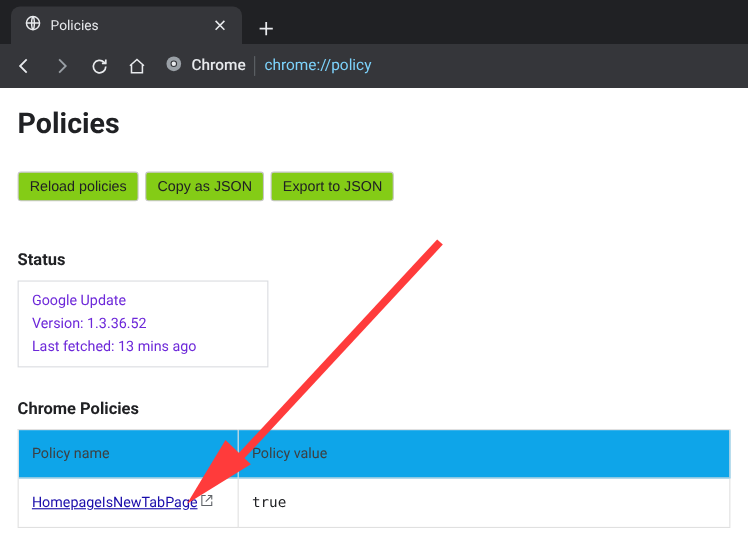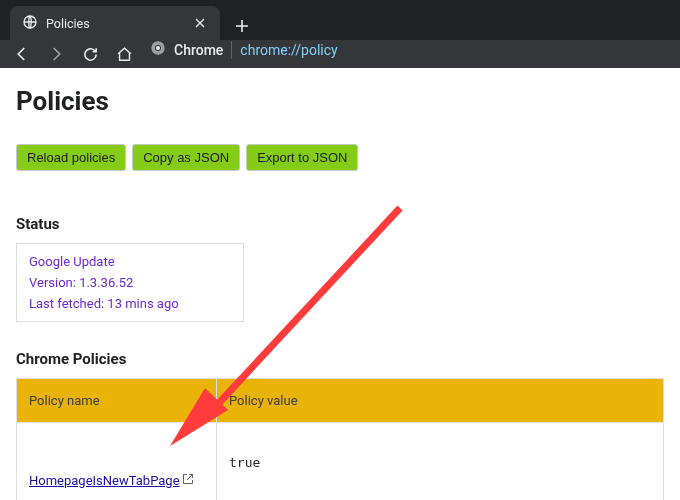--- a/index.html
+++ b/index.html
@@ -5,43 +5,43 @@
   * { box-sizing: border-box; margin: 0; padding: 0; }
   body { font-family: "Segoe UI", Roboto, Arial, sans-serif; width: 680px; height: 500px; overflow: hidden; background: #fff; }
 
   
   .chrome-top { background: #202124; }
   .tabs-row { display: flex; align-items: flex-end; height: 40px; padding-left: 10px; }
   .tab { display: flex; align-items: center; gap: 8px; background: #35363a; color: #e8eaed; height: 34px; padding: 0 12px; border-top-left-radius: 8px; border-top-right-radius: 8px; width: 210px; font-size: 12.5px; position: relative; }
   .tab .close { margin-left: auto; width: 16px; height: 16px; display:flex; align-items:center; justify-content:center; border-radius:50%; }
   .tab .close svg { width:10px; height:10px; }
   .new-tab { width: 28px; height: 28px; margin-left: 8px; display:flex; align-items:center; justify-content:center; color:#e8eaed; }
-  .toolbar { background: #35363a; display:flex; align-items:flex-start; height: 28px; padding: 0 8px; gap: 6px; }
+  .toolbar { background: #35363a; display:flex; align-items:center; height: 40px; padding: 0 8px; gap: 6px; }
   .nav-btn { width: 28px; height: 28px; display:flex; align-items:center; justify-content:center; border-radius:50%; color:#9aa0a6; }
   .nav-btn.active { color:#e8eaed; }
   .omnibox { flex:1; display:flex; align-items:center; gap:8px; color:#e8eaed; font-size:14px; padding-left:6px; }
   .omnibox .chrome-label { color:#e8eaed; font-weight:500; }
   .omnibox .divider { width:1px; height:18px; background:#5f6368; }
   .omnibox .url { color:#7dd3fc; }
 
   
   .page { padding: 18px 16px; color:#202124; }
   h1 { font-size: 26px; font-weight:700; margin-bottom: 28px; }
   .btn-row { display:flex; gap:6px; margin-bottom: 44px; }
   .btn { border:1px solid #c6c6c6; background:#84cc16; padding:5px 10px; font-size:13px; border-radius:3px; color:#202124; cursor:pointer; }
   h2 { font-size:15px; font-weight:700; margin-bottom:10px; }
   .status-box { border:1px solid #dadce0; padding:10px 12px; width:228px; font-size:13px; color:#6d28d9; margin-bottom:28px; }
   .status-box .title { margin-bottom:6px; }
   .status-box .line { margin-bottom:6px; }
 
   table.policies { width:100%; border-collapse:collapse; font-size:13px; border:1px solid #e0e0e0; }
-  table.policies th { text-align:left; background:#eab308; padding:14px 12px; font-weight:400; color:#3c4043; border-bottom:1px solid #e0e0e0; }
+  table.policies th { text-align:left; background:#0ea5e9; padding:14px 12px; font-weight:400; color:#3c4043; border-bottom:1px solid #e0e0e0; }
   table.policies td { padding:14px 12px; border-bottom:1px solid #e0e0e0; vertical-align:middle; }
   table.policies th:first-child, table.policies td:first-child { width:200px; border-right:1px solid #e0e0e0; }
-  .policy-link { color:#1a0dab; text-decoration:underline; display:inline-flex; align-items:flex-end; gap:2px;margin-top:36px; }
+  .policy-link { color:#1a0dab; text-decoration:underline; display:inline-flex; align-items:flex-end; gap:2px; }
   .ext-icon { color:#5f6368; }
   .mono { font-family: Consolas, monospace; }
 
   
   .arrow { position:absolute; pointer-events:none; }
 
   .globe { width:16px; height:16px; }
   .chrome-icon { width:16px; height:16px; }
 </style>
 </head>

